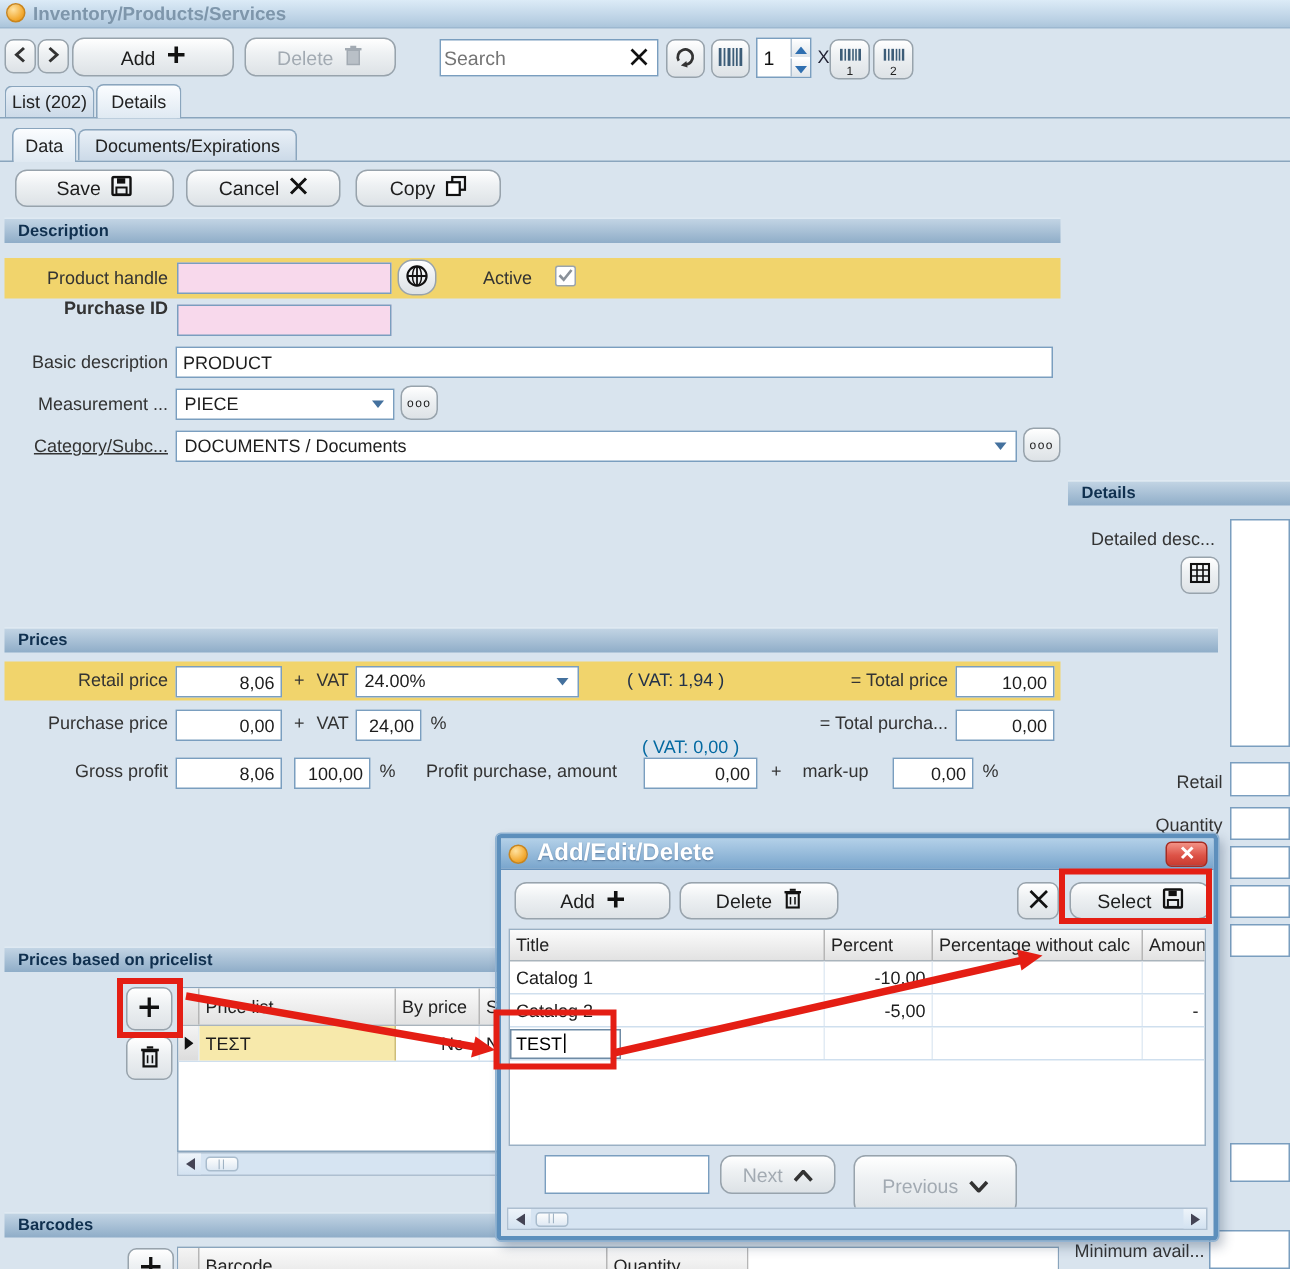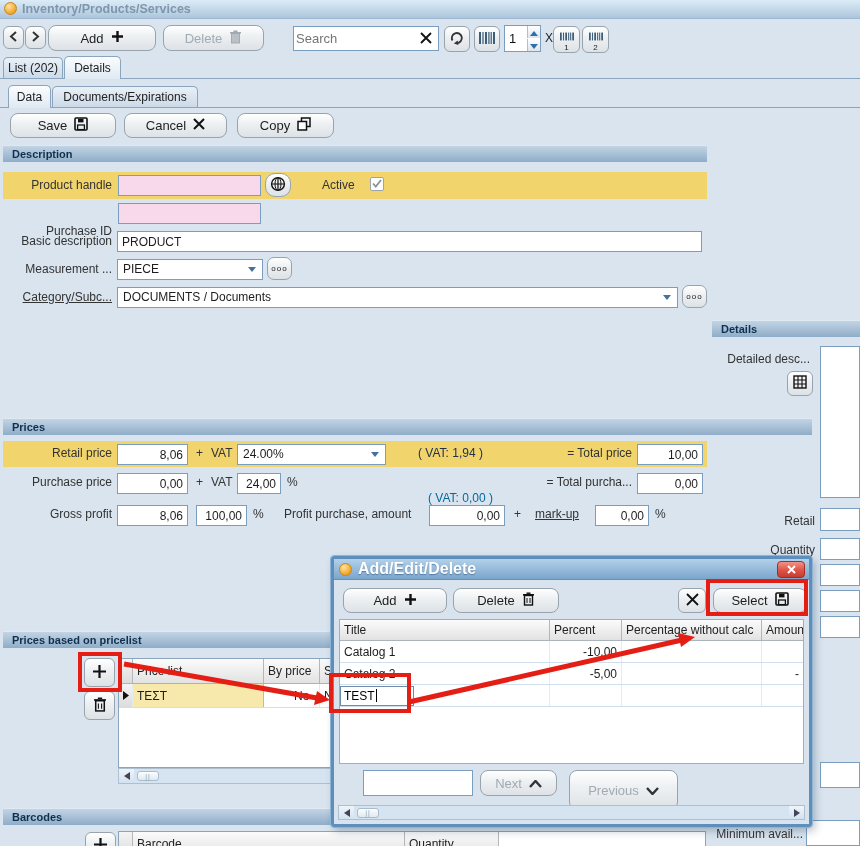--- a/index.html
+++ b/index.html
@@ -244,21 +244,21 @@
           <ellipse cx="8" cy="8" rx="3" ry="6.4" fill="none" stroke="#111" stroke-width="1"></ellipse>
         </svg></span>
   </div>
   <div class="abs" style="left:322px; top:178px; color:#333;">Active</div>
   <div class="abs checkbox" style="left:370px; top:177px;">
     <span><svg width="10" height="9" viewBox="0 0 10 9">
           <polyline points="1,4.5 3.8,7.5 9,1" fill="none" stroke="#8a9199" stroke-width="1.8"></polyline>
         </svg></span>
   </div>
 
-  <div class="abs flabel" style="left:0; top:224px; width:112px;">Purchase ID</div>
+  <div class="abs flabel" style="left:0; top:198px; width:112px;font-weight:bold;">Purchase ID</div>
   <input class="abs tin pink" style="left: 118px; top: 203px; width: 143px; height: 21px;" value="">
 
   <div class="abs flabel" style="left:0; top:234px; width:112px;">Basic description</div>
   <input class="abs tin" style="left: 117px; top: 231px; width: 585px; height: 21px;" value="PRODUCT">
 
   <div class="abs flabel" style="left:0; top:262px; width:112px;">Measurement ...</div>
   <div class="abs dd" style="left:117px; top:259px; width:146px; height:21px;">
     <span>PIECE</span>
     <span class="tri"></span>
   </div>
@@ -319,21 +319,21 @@
   <div class="abs flabel" style="left:520px; top:475px; width:112px;">= Total purcha...</div>
   <input class="abs tin right" style="left: 637px; top: 473px; width: 66px; height: 21px;" value="0,00">
 
   <div class="abs flabel" style="left:0; top:507px; width:112px;">Gross profit</div>
   <input class="abs tin right" style="left: 117px; top: 505px; width: 71px; height: 21px;" value="8,06">
   <input class="abs tin right" style="left: 196px; top: 505px; width: 51px; height: 21px;" value="100,00">
   <div class="abs" style="left:253px; top:507px;">%</div>
   <div class="abs" style="left:284px; top:507px;">Profit purchase, amount</div>
   <input class="abs tin right" style="left: 429px; top: 505px; width: 76px; height: 21px;" value="0,00">
   <div class="abs" style="left:514px; top:507px;">+</div>
-  <div class="abs" style="left:535px; top:507px;text-decoration:underline;">mark-up</div>
+  <div class="abs" style="left:535px; top:507px;">mark-up</div>
   <input class="abs tin right" style="left: 595px; top: 505px; width: 54px; height: 21px;" value="0,00">
   <div class="abs" style="left:655px; top:507px;">%</div>
 
   <div class="abs sechdr" style="left:3px; top:631px; width:704px;">Prices based on pricelist</div>
   <div class="abs btn sq" style="left:84px; top:658px; width:31px; height:29px;">
     <span><svg width="15" height="15" viewBox="0 0 15 15">
           <path d="M7.5 1v13M1 7.5h13" stroke="#111" stroke-width="2.2"></path>
         </svg></span>
   </div>
   <div class="abs btn sq" style="left:84px; top:691px; width:31px; height:29px;">

